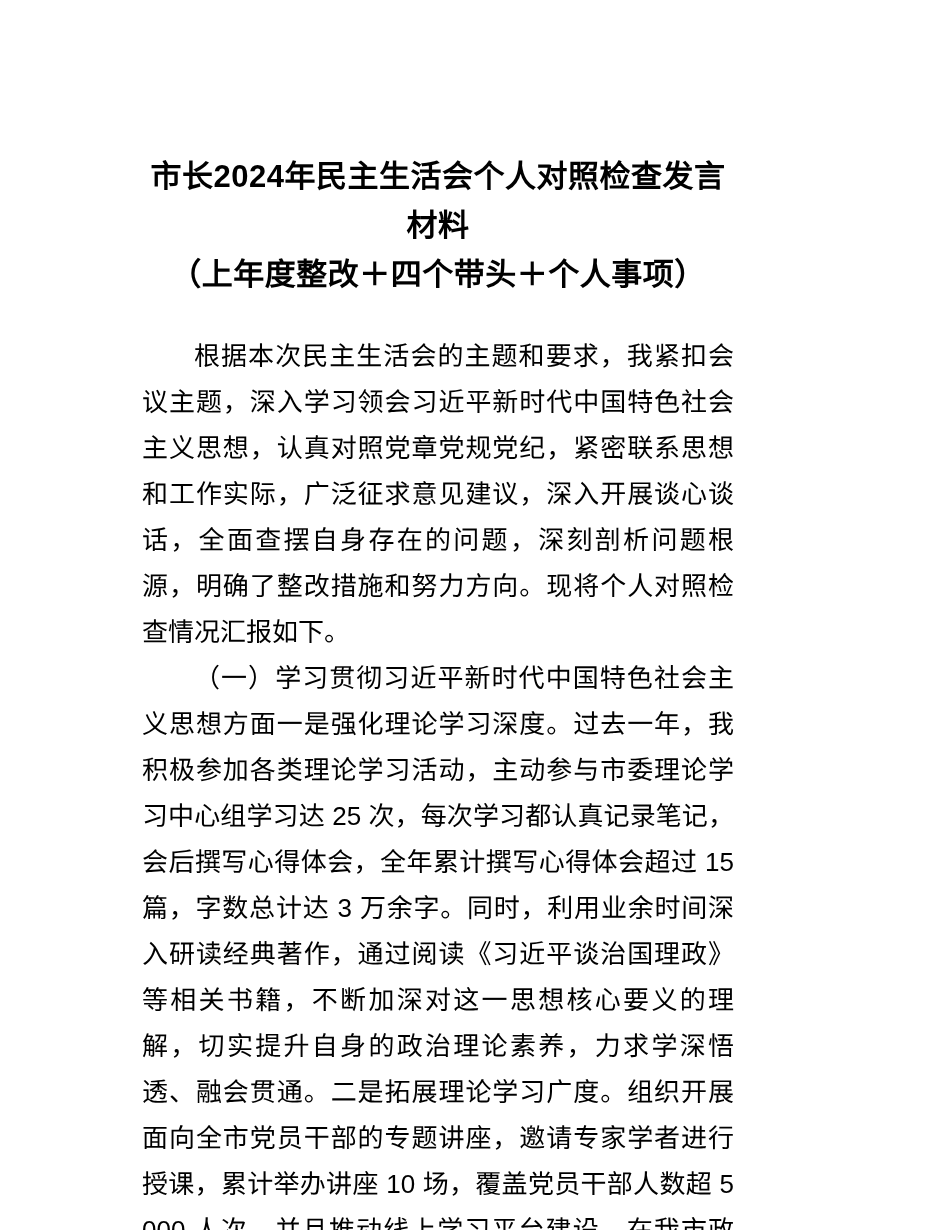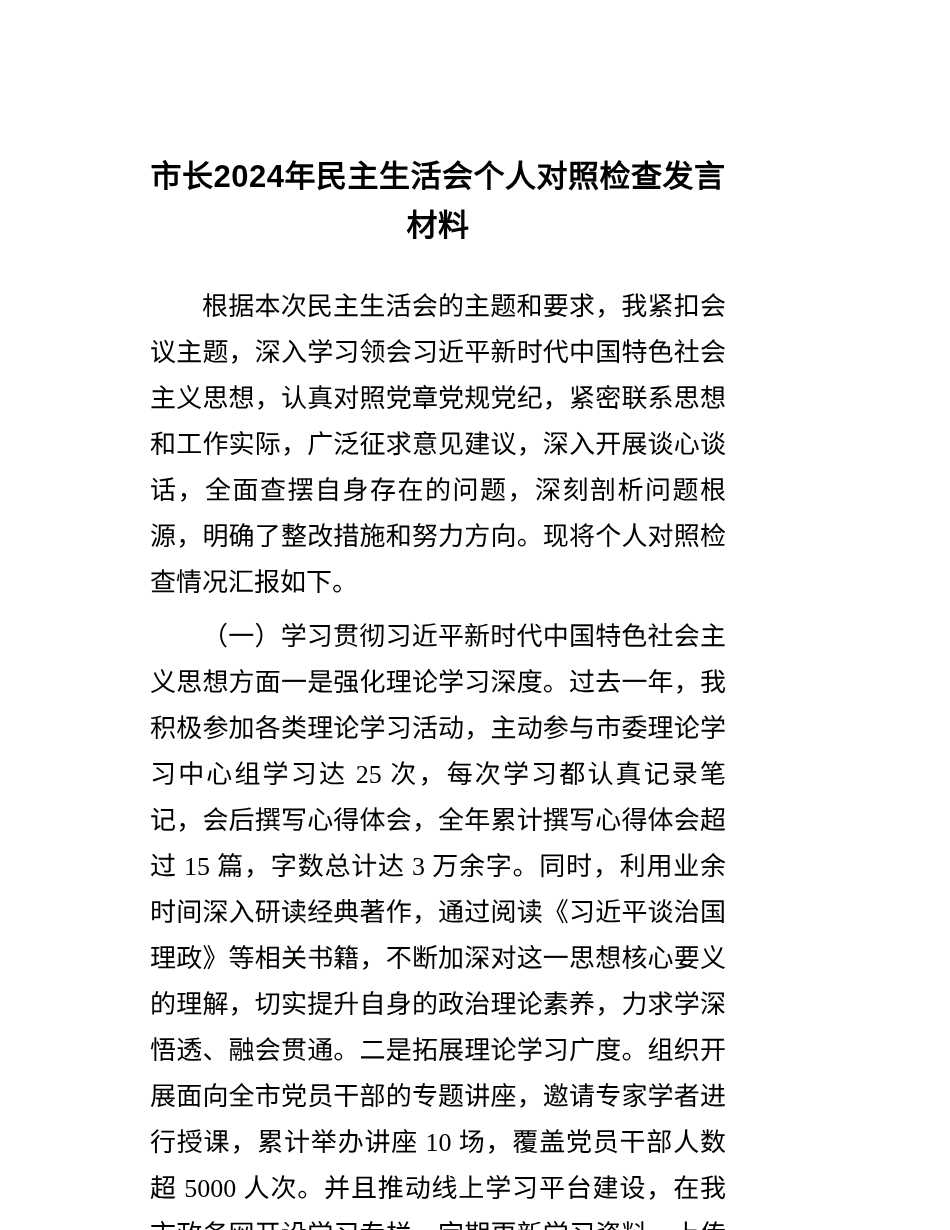--- a/index.html
+++ b/index.html
@@ -26,36 +26,37 @@
     font-weight: 700;
     font-size: 31px;
     line-height: 49px;
     letter-spacing: 0.5px;
     margin: 0 0 34px 0;
   }
   .title-line {
     display: block;
   }
   .doc-body .para {
-    font-family: Liberation Serif, serif;
+    font-family: Liberation Sans, sans-serif;
     font-size: 26px;
     line-height: 46px;
     text-align: justify;
     text-indent: 2em;
-    margin: 8px;
+    margin: 0;
     word-break: break-all;
   }
 </style>
 </head>
 <body>
 
 <div class="doc-page">
 
   <h1 class="doc-title">
     <span class="title-line">市长2024年民主生活会个人对照检查发言材料</span>
+    <span class="title-line">（上年度整改＋四个带头＋个人事项）</span>
   </h1>
 
   <div class="doc-body">
     <p class="para">根据本次民主生活会的主题和要求，我紧扣会议主题，深入学习领会习近平新时代中国特色社会主义思想，认真对照党章党规党纪，紧密联系思想和工作实际，广泛征求意见建议，深入开展谈心谈话，全面查摆自身存在的问题，深刻剖析问题根源，明确了整改措施和努力方向。现将个人对照检查情况汇报如下。</p>
     <p class="para">（一）学习贯彻习近平新时代中国特色社会主义思想方面一是强化理论学习深度。过去一年，我积极参加各类理论学习活动，主动参与市委理论学习中心组学习达 25 次，每次学习都认真记录笔记，会后撰写心得体会，全年累计撰写心得体会超过 15 篇，字数总计达 3 万余字。同时，利用业余时间深入研读经典著作，通过阅读《习近平谈治国理政》等相关书籍，不断加深对这一思想核心要义的理解，切实提升自身的政治理论素养，力求学深悟透、融会贯通。二是拓展理论学习广度。组织开展面向全市党员干部的专题讲座，邀请专家学者进行授课，累计举办讲座 10 场，覆盖党员干部人数超 5000 人次。并且推动线上学习平台建设，在我市政务网开设学习专栏，定期更新学习资料，上传相关解读文章、视频等内容达 200 余篇</p>
   </div>
 
 </div>
 
 </body></html>

